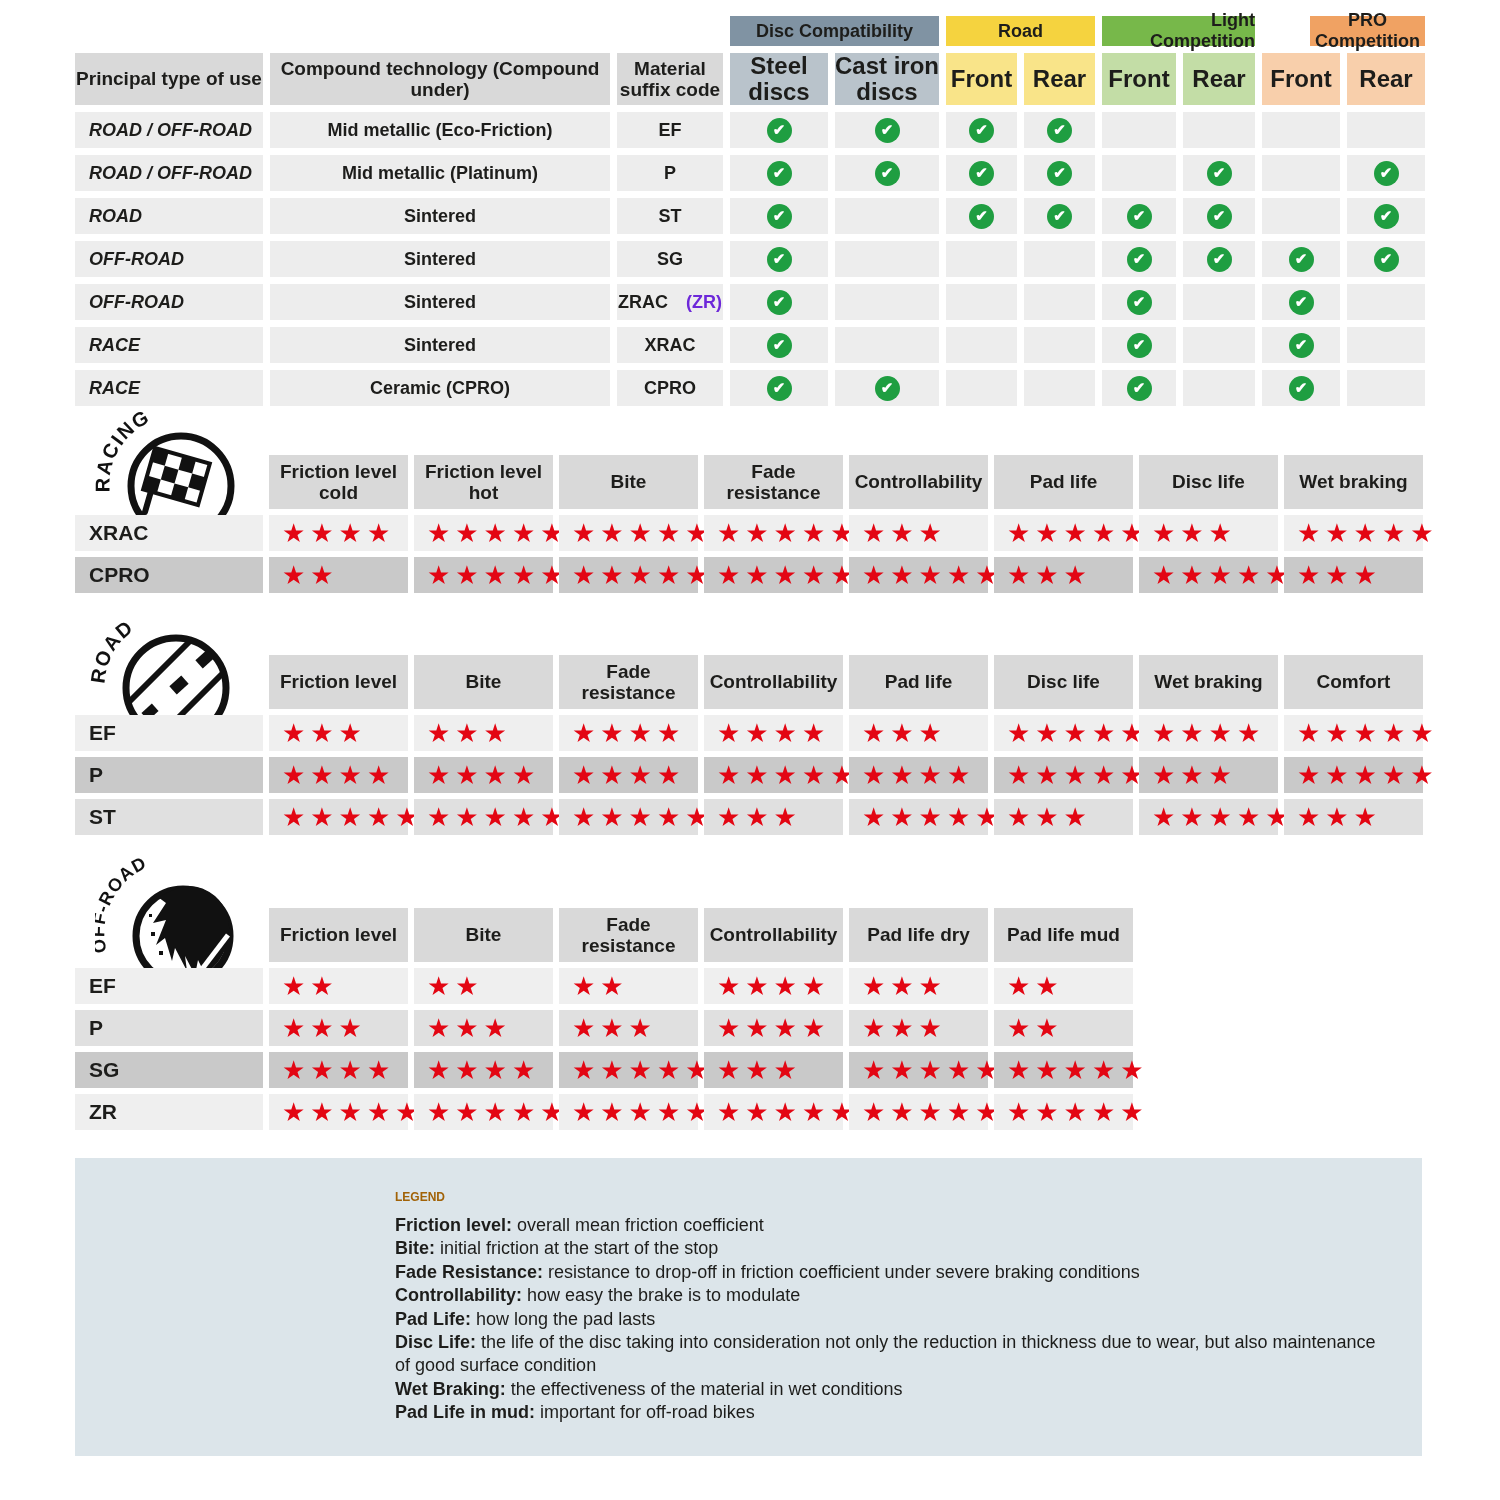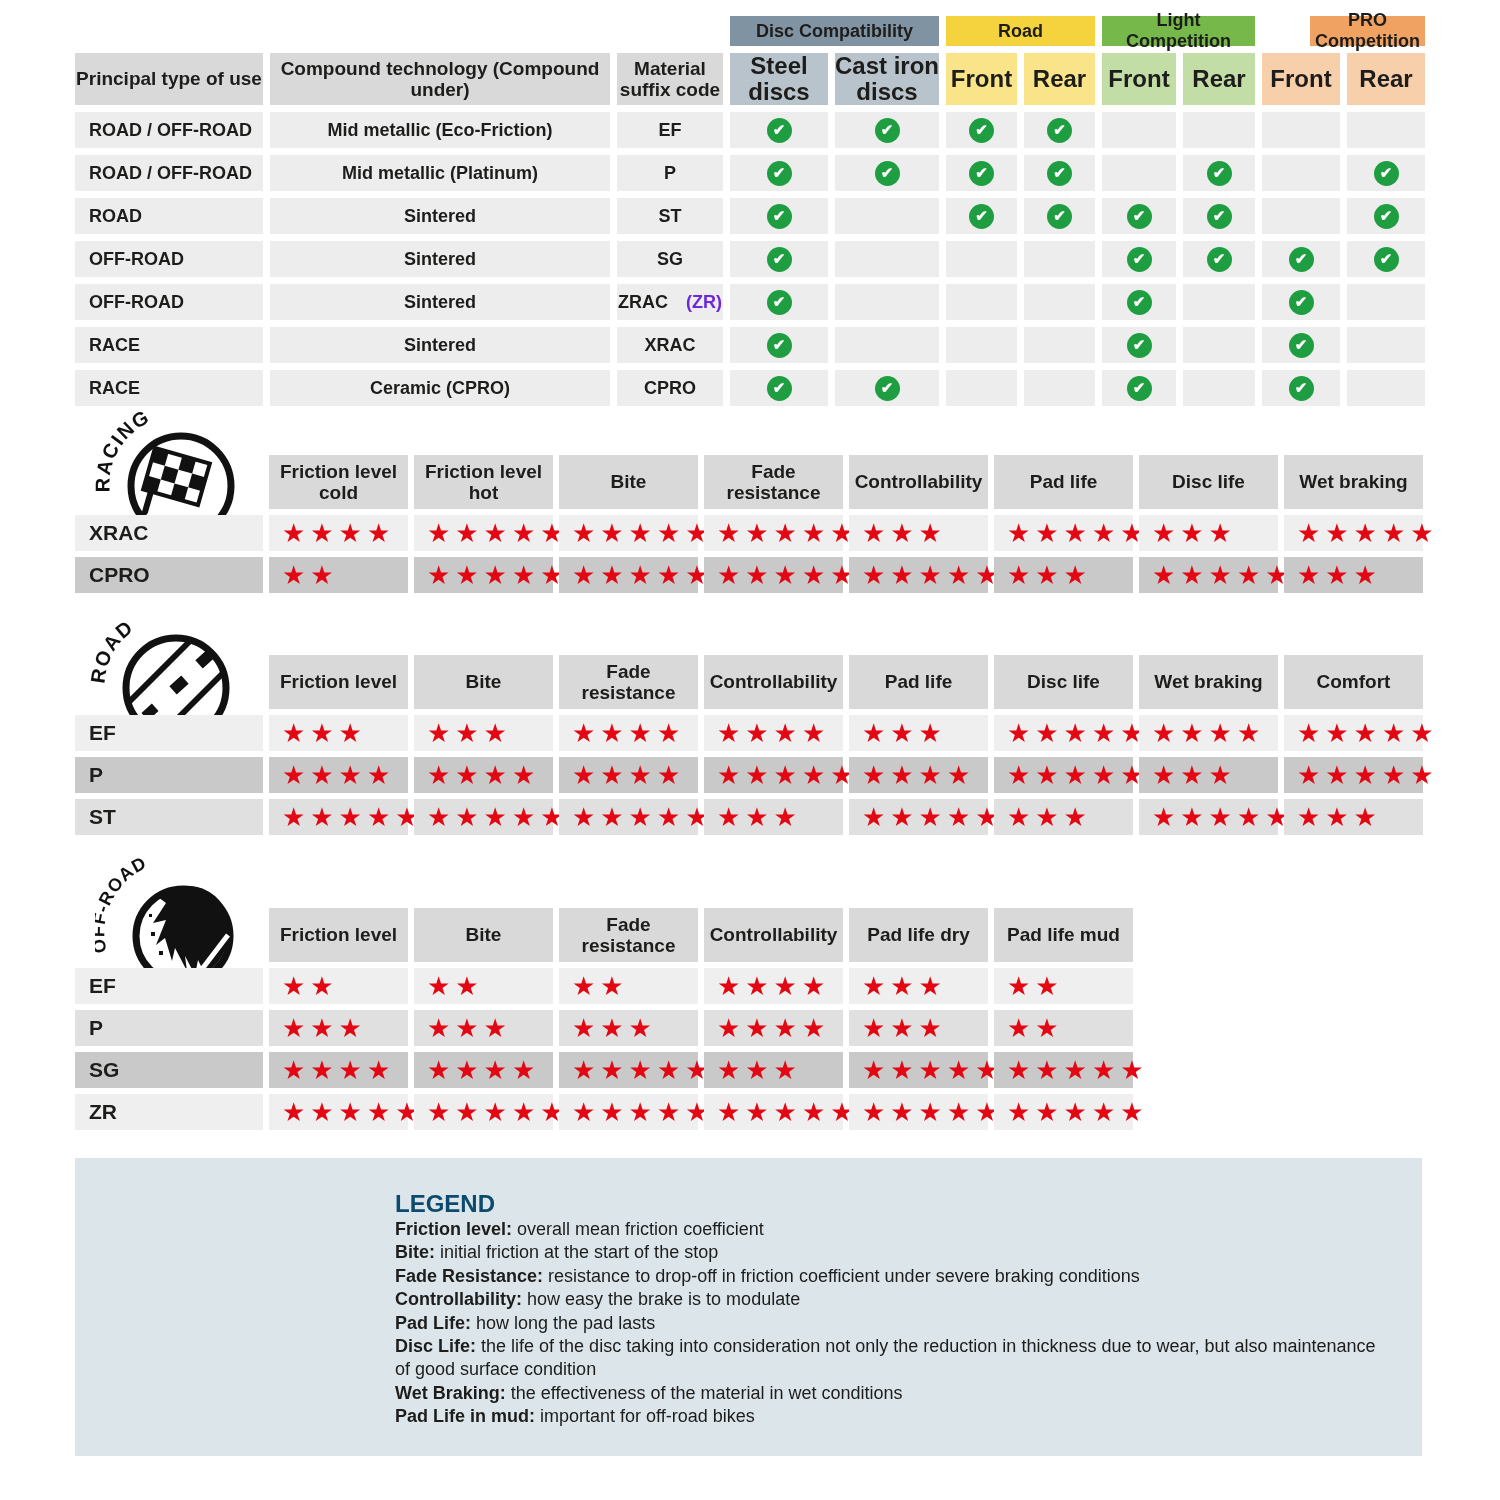--- a/index.html
+++ b/index.html
@@ -3,34 +3,34 @@
 <meta charset="utf-8">
 <style>
   html,body{margin:0;padding:0;background:#fff;}
   .canvas{position:relative;width:1500px;height:1500px;background:#fff;
           font-family:"Liberation Sans",sans-serif;color:#1d1d1b;overflow:hidden;}
 
   
   .cell{display:flex;align-items:center;justify-content:center;text-align:center;}
   .h{background:#d9d9d9;font-weight:bold;font-size:19px;line-height:1.12;}
   .row{background:#ededed;font-weight:bold;font-size:18px;}
-  .left{justify-content:flex-start;padding-left:14px;text-align:left;}
+  .left{justify-content:flex-start;padding-left:14px;text-align:left;font-style:italic;}
   .note{color:#6d28d9;margin-left:18px;font-weight:bold;}
 
   
   .toptable{position:absolute;left:75px;top:16px;display:grid;
     grid-template-columns:188px 340px 106px 98px 104px 71px 71px 74px 72px 78px 78px;
     grid-template-rows:30px 52px repeat(7,36px);
     column-gap:7px;row-gap:4px;gap:7px;}
   .span2{grid-column:span 2;}
   .span3{grid-column:span 3;background:transparent;}
   .g{font-weight:bold;font-size:18px;}
   .g-disc{background:#8093a3;}
   .g-road{background:#f5d33f;}
-  .g-lc{background:#77b84a;}
+  .g-lc{background:#77b84a;text-align:right;}
   .g-pro{background:#f0a263;margin-left:48px;}
   .s-disc{background:#b9c3cb;}
   .s-road{background:#f9e489;}
   .s-lc{background:#c3dda6;}
   .s-pro{background:#f8cfab;}
   .sub{font-weight:bold;font-size:24px;line-height:1.1;}
   .chk.checked::before{content:"\2714";width:25px;height:25px;border-radius:50%;
      background:#1f9e41;color:#fff;font-size:15px;font-weight:bold;
      display:flex;align-items:center;justify-content:center;}
 
@@ -49,21 +49,21 @@
   .rrow{height:36px;}
 
   
   .icon{position:absolute;pointer-events:none;}
   .icon text{font-weight:bold;font-size:20px;letter-spacing:1.5px;fill:#111;}
   .icon .small{font-size:18px;letter-spacing:1px;}
 
   
   .legend{position:absolute;left:75px;top:1158px;width:1347px;height:298px;
           background:#dce5ea;box-sizing:border-box;padding:32px 30px 0 320px;}
-  .legend-title{color:#0c4a6e;font-weight:bold;font-size:24px;}
+  .legend-title{color:#a16207;font-weight:bold;font-size:12px;margin-bottom:10px;}
   .legend-item{font-size:18px;line-height:1.3;}
   .legend-item b::after{content:":";}
 </style>
 </head>
 <body>
 
 <div class="canvas">
 
   <div class="toptable">
     <div class="cell span3"></div>

